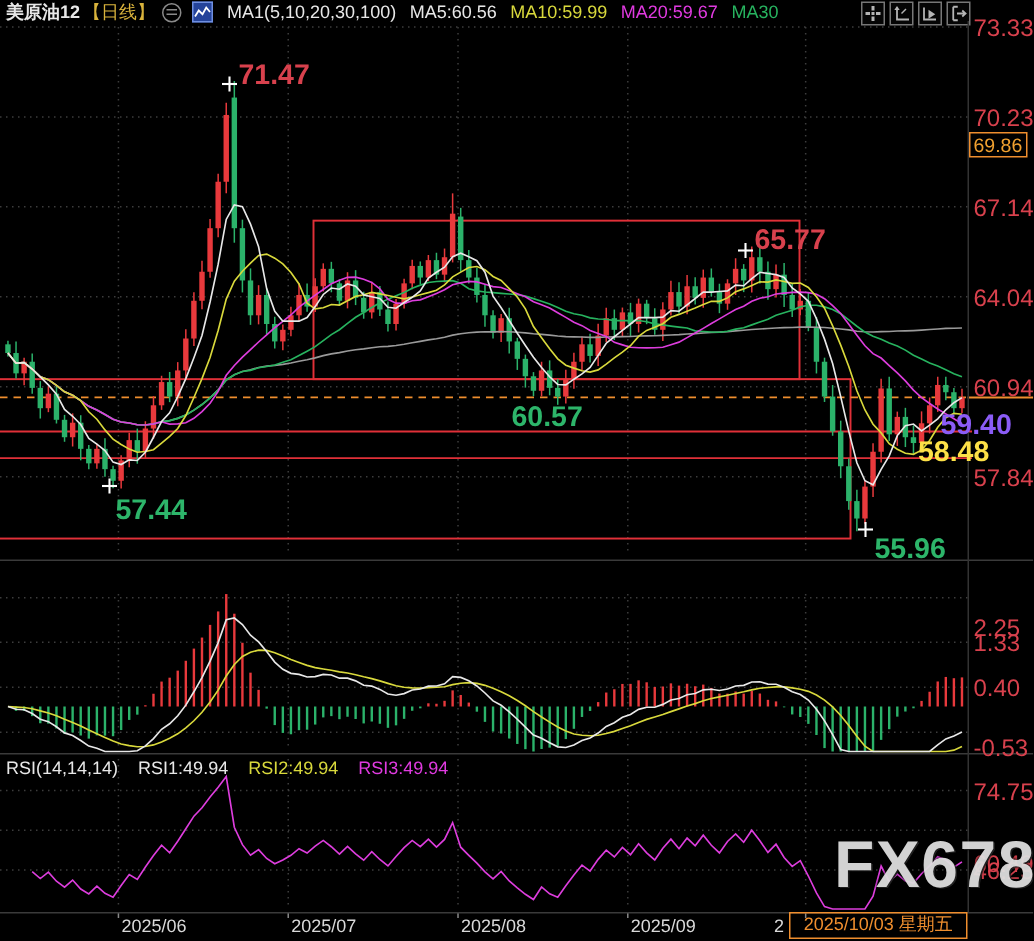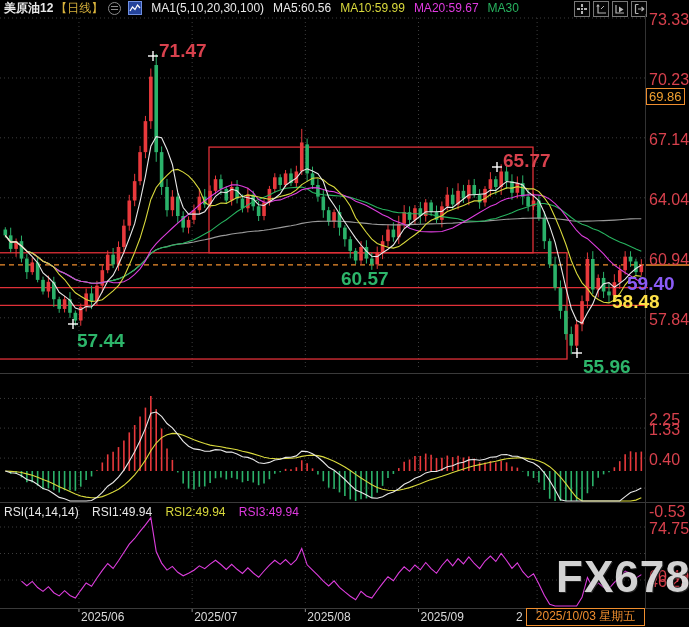--- a/index.html
+++ b/index.html
@@ -511,21 +511,21 @@
   <div id="right-axis">
       <div class="ax-label" style="top: 11px;">73.33</div>
       <div class="ax-label" style="top: 70.9999px;">70.23</div>
       <div class="ax-label" style="top: 130.806px;">67.14</div>
       <div class="ax-label" style="top: 190.806px;">64.04</div>
       <div class="ax-label" style="top: 250.806px;">60.94</div>
       <div class="ax-label" style="top: 310.806px;">57.84</div>
       <div class="ax-label" style="top: 411px;">2.25</div>
       <div class="ax-label" style="top: 421.097px;">1.33</div>
       <div class="ax-label" style="top: 451.097px;">0.40</div>
-      <div class="ax-label" style="top: 503px;">-0.53</div>
+      <div class="ax-label" style="top: 491px;">-0.53</div>
       <div class="ax-label" style="top: 520px;">74.75</div>
       <div class="ax-label" style="top: 568px; text-align: right;">60.49</div>
       <div class="ax-label" style="top: 573.019px;">46.23</div>
     </div>
 
   <div class="marker-box" id="price-marker" style="top: 88px;">69.86</div>
 
 
   <div class="panel-row" style="top:505px">
     <span class="c-white">RSI(14,14,14)</span>

